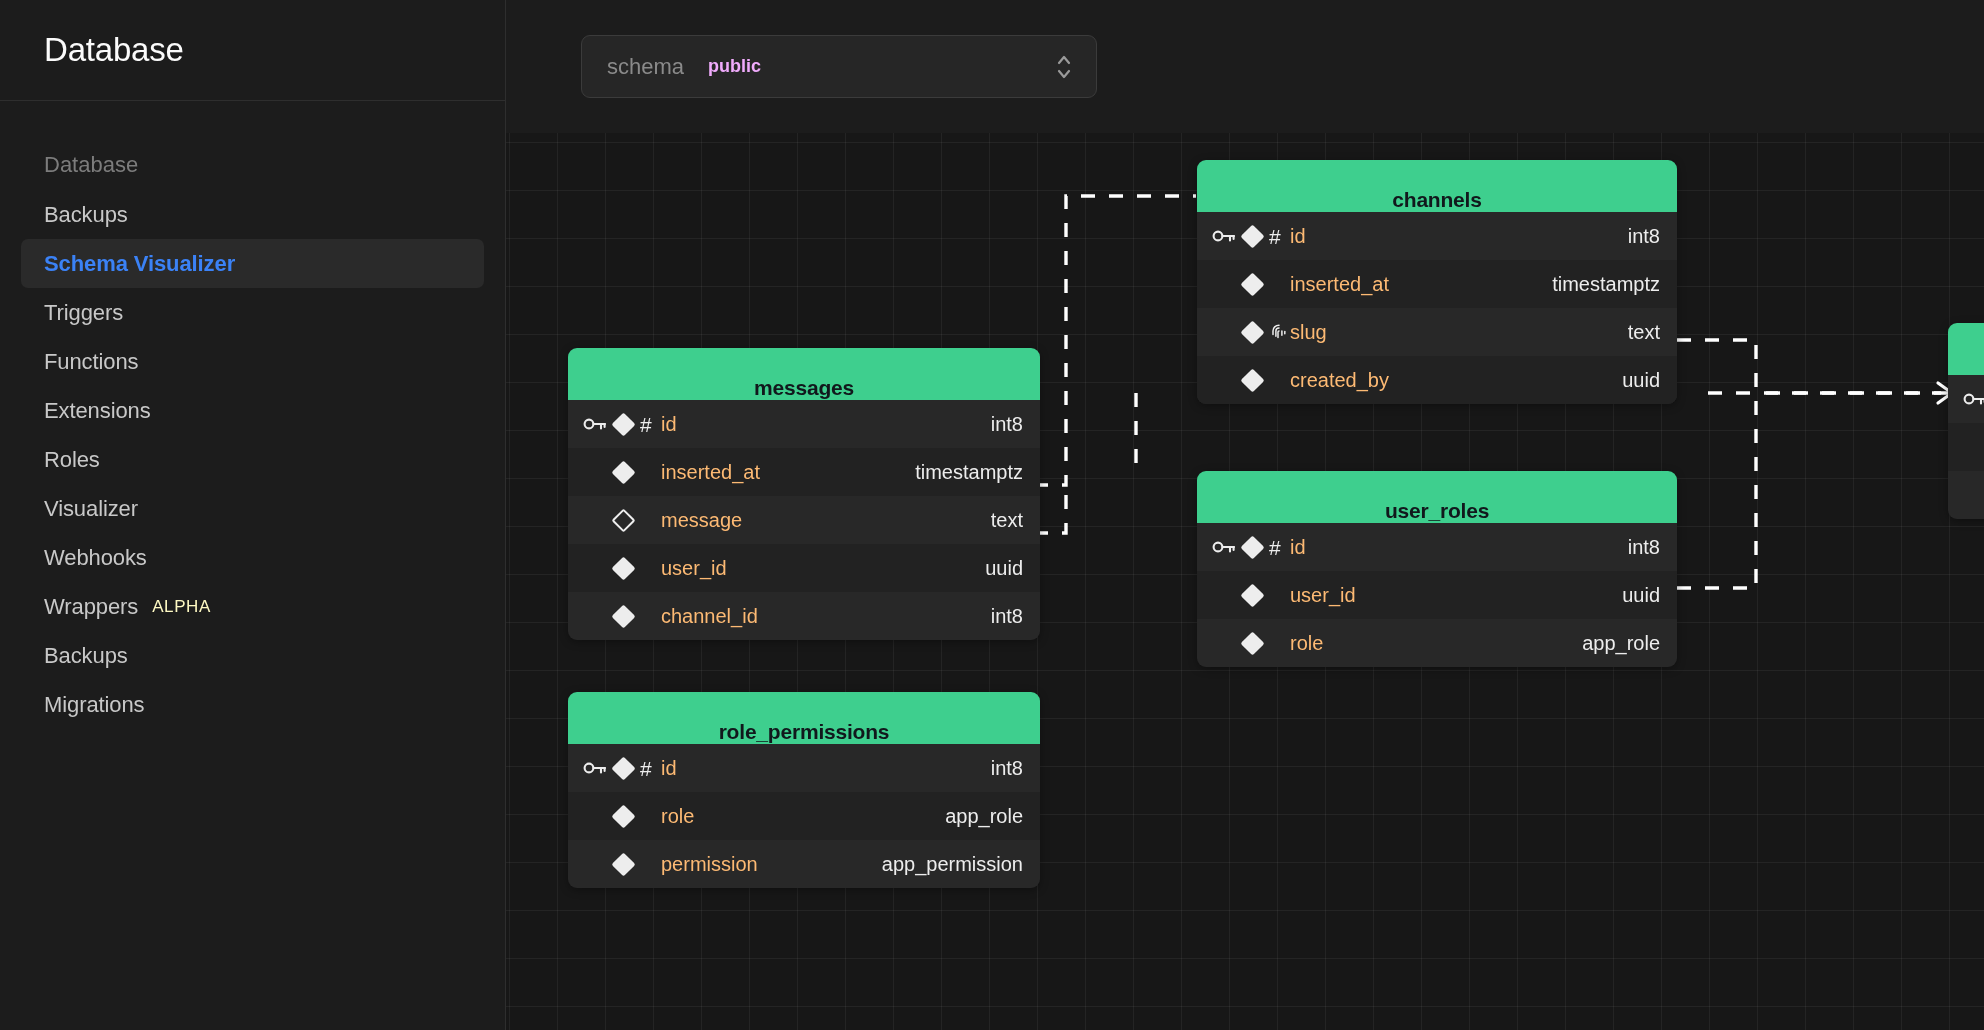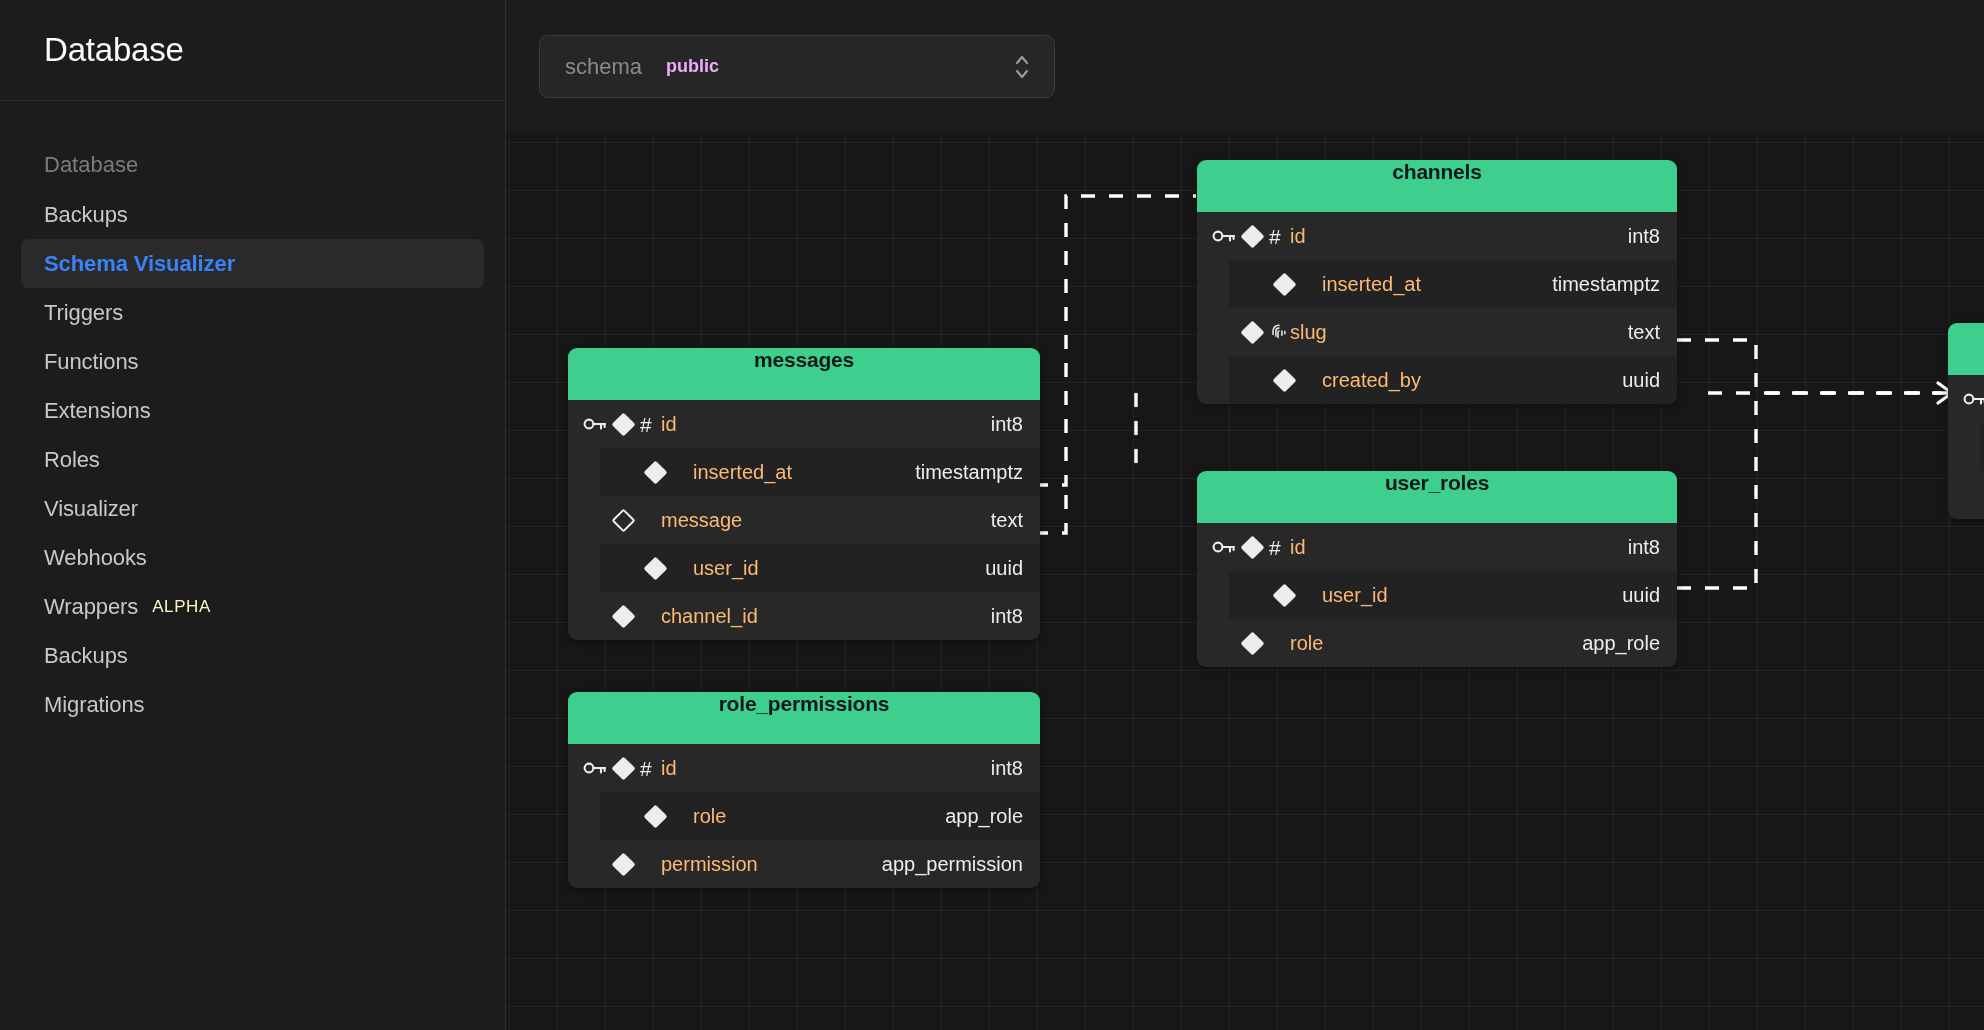--- a/index.html
+++ b/index.html
@@ -73,20 +73,21 @@
   }
   #schema-select {
     width: 516px; height: 63px;
     background: #262626;
     border: 1px solid #3b3b3b;
     border-radius: 9px;
     display: flex; align-items: center;
     padding: 0 22px 0 25px;
     cursor: pointer;
     position: relative;
+    margin-left: 42px;
   }
   #schema-label { font-size: 22px; color: #8a8a8a; }
   #schema-value { font-size: 18px; color: #f0abfc; margin-left: 24px; font-weight: 700; }
   #schema-chevrons {
     margin-left: auto; width: 20px; height: 34px;
     position: relative; color: #9a9a9a;
   }
 
   #grid {
     position: absolute;
@@ -105,34 +106,34 @@
   .node {
     position: absolute;
     border-radius: 9px;
     overflow: hidden;
     z-index: 10;
     box-shadow: 0 2px 8px rgba(0,0,0,0.35);
   }
   .node-header {
     height: 52px;
     background: #3ECF8E;
-    display: flex; align-items: flex-start; justify-content: center;
+    display: flex; align-items: flex-end; justify-content: center;
   }
   .node-title {
     font-size: 21px; font-weight: 700; color: #11181c;
     letter-spacing: -0.2px;
   }
   .node-body { background: #282828; }
   .node-row {
     height: 48px;
     display: flex; align-items: center;
     padding: 0 17px 0 15px;
     position: relative;
   }
-  .node-row.alt { background: #222222; margin-left: 32px; }
+  .node-row.alt { background: #222222; }
   .row-icons {
     display: flex; align-items: center; gap: 8px;
     width: 78px; flex: 0 0 78px;
   }
   .row-name {
     font-size: 20px; color: #fdba74;
     flex: 1 1 auto;
     white-space: nowrap;
   }
   .row-type {

